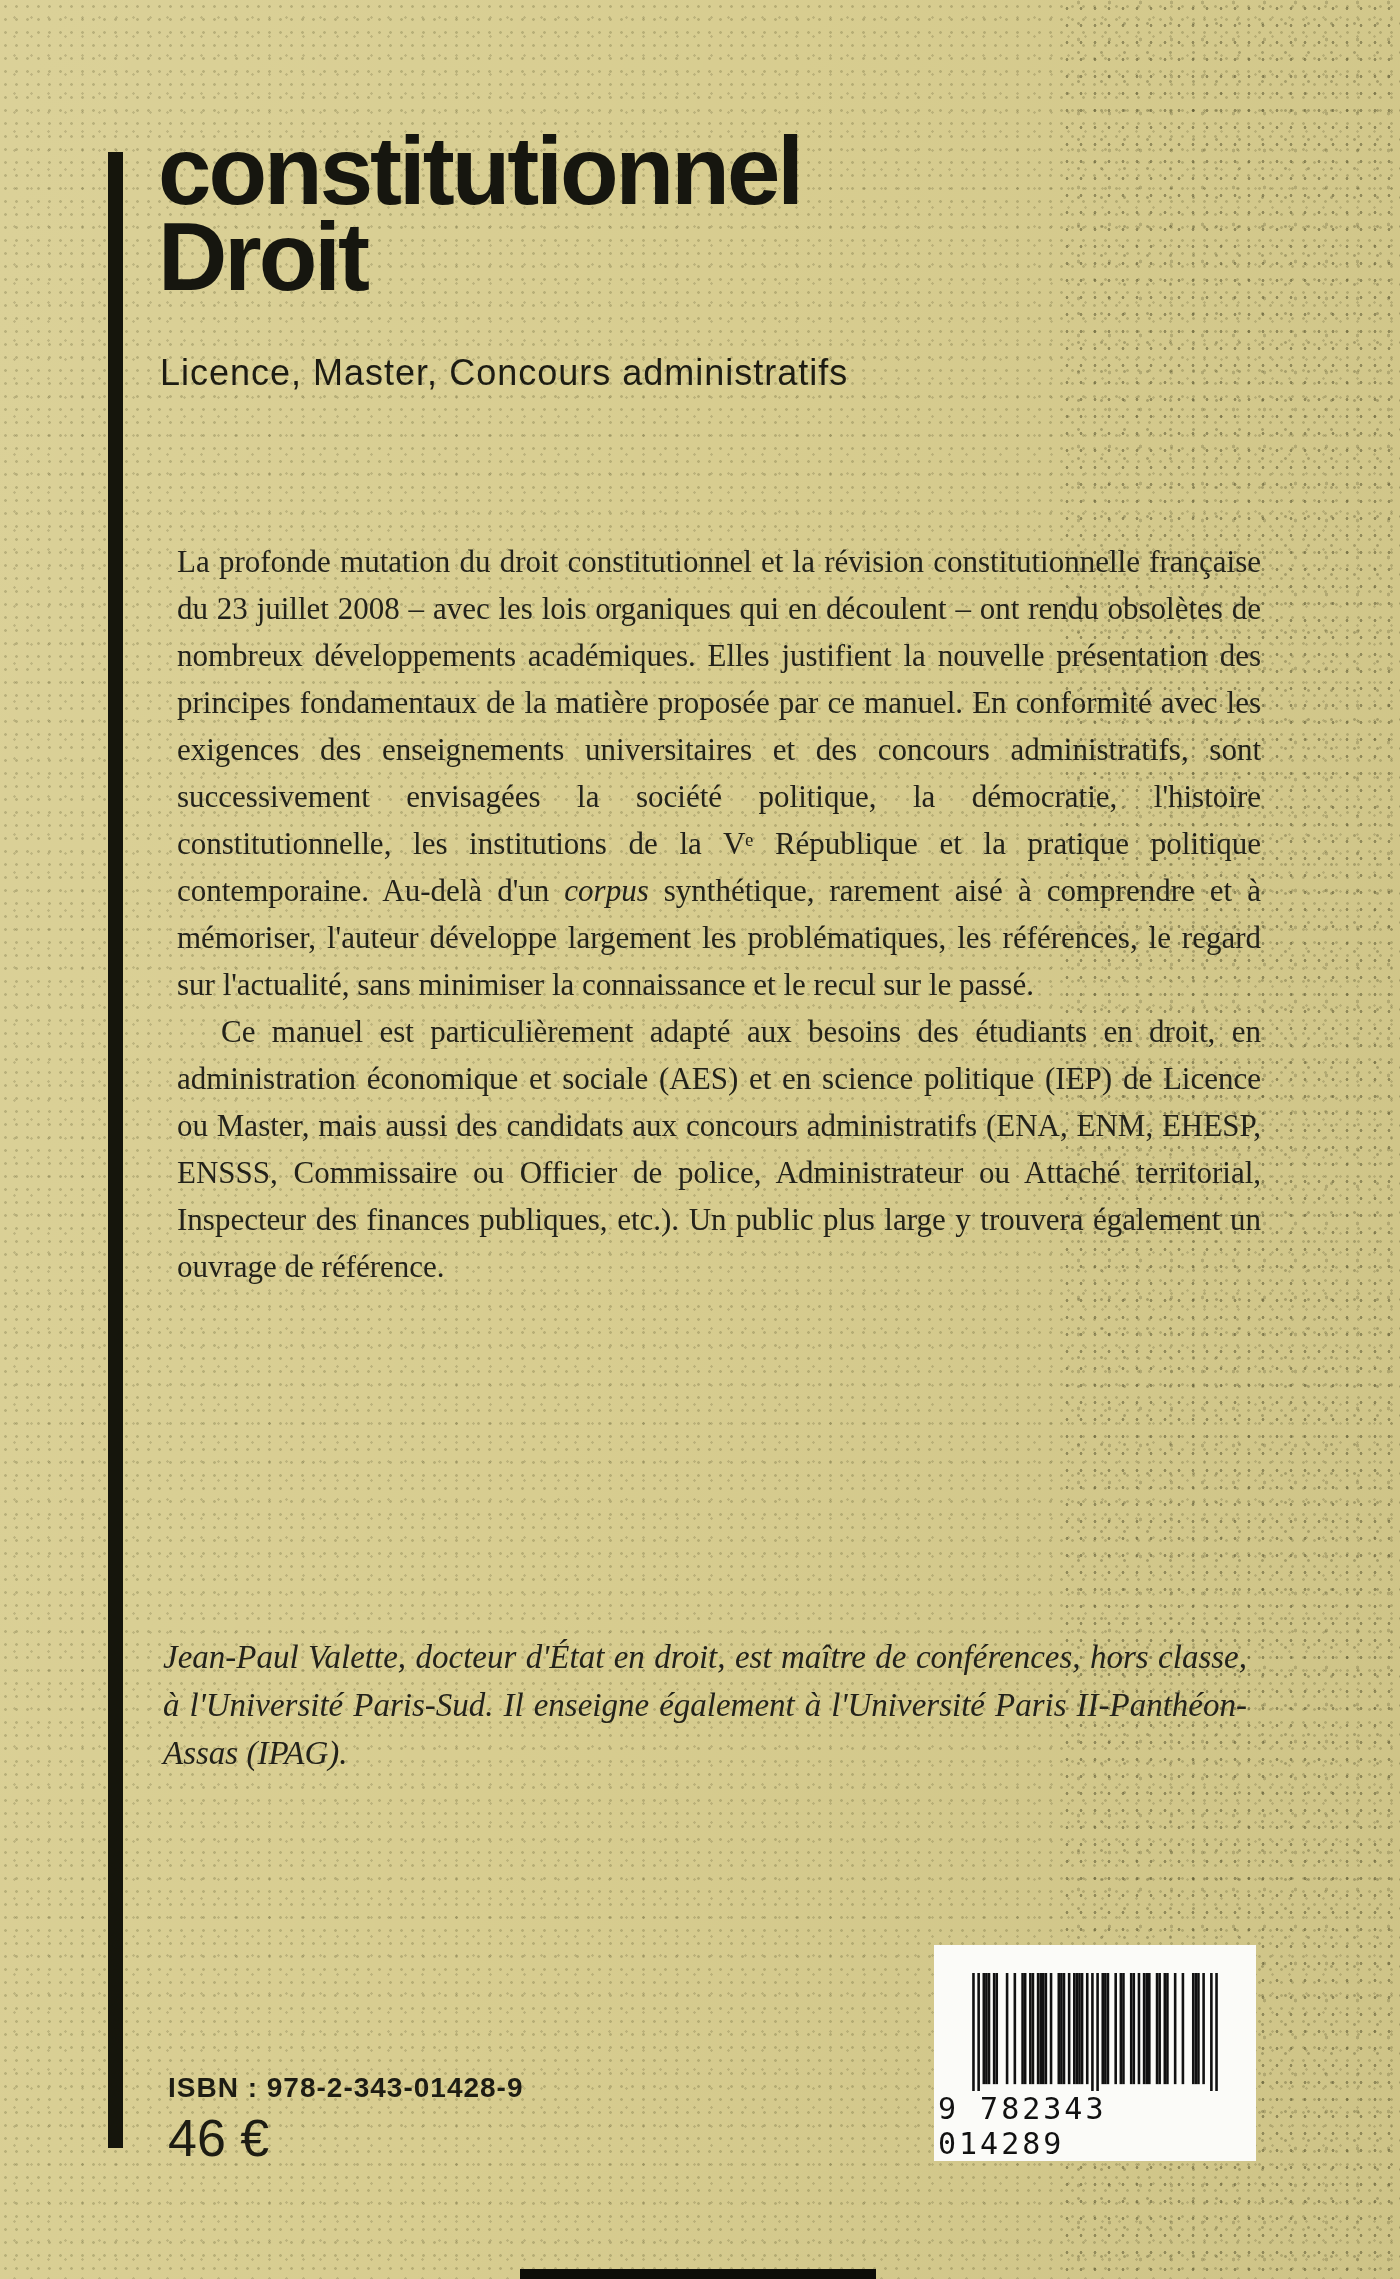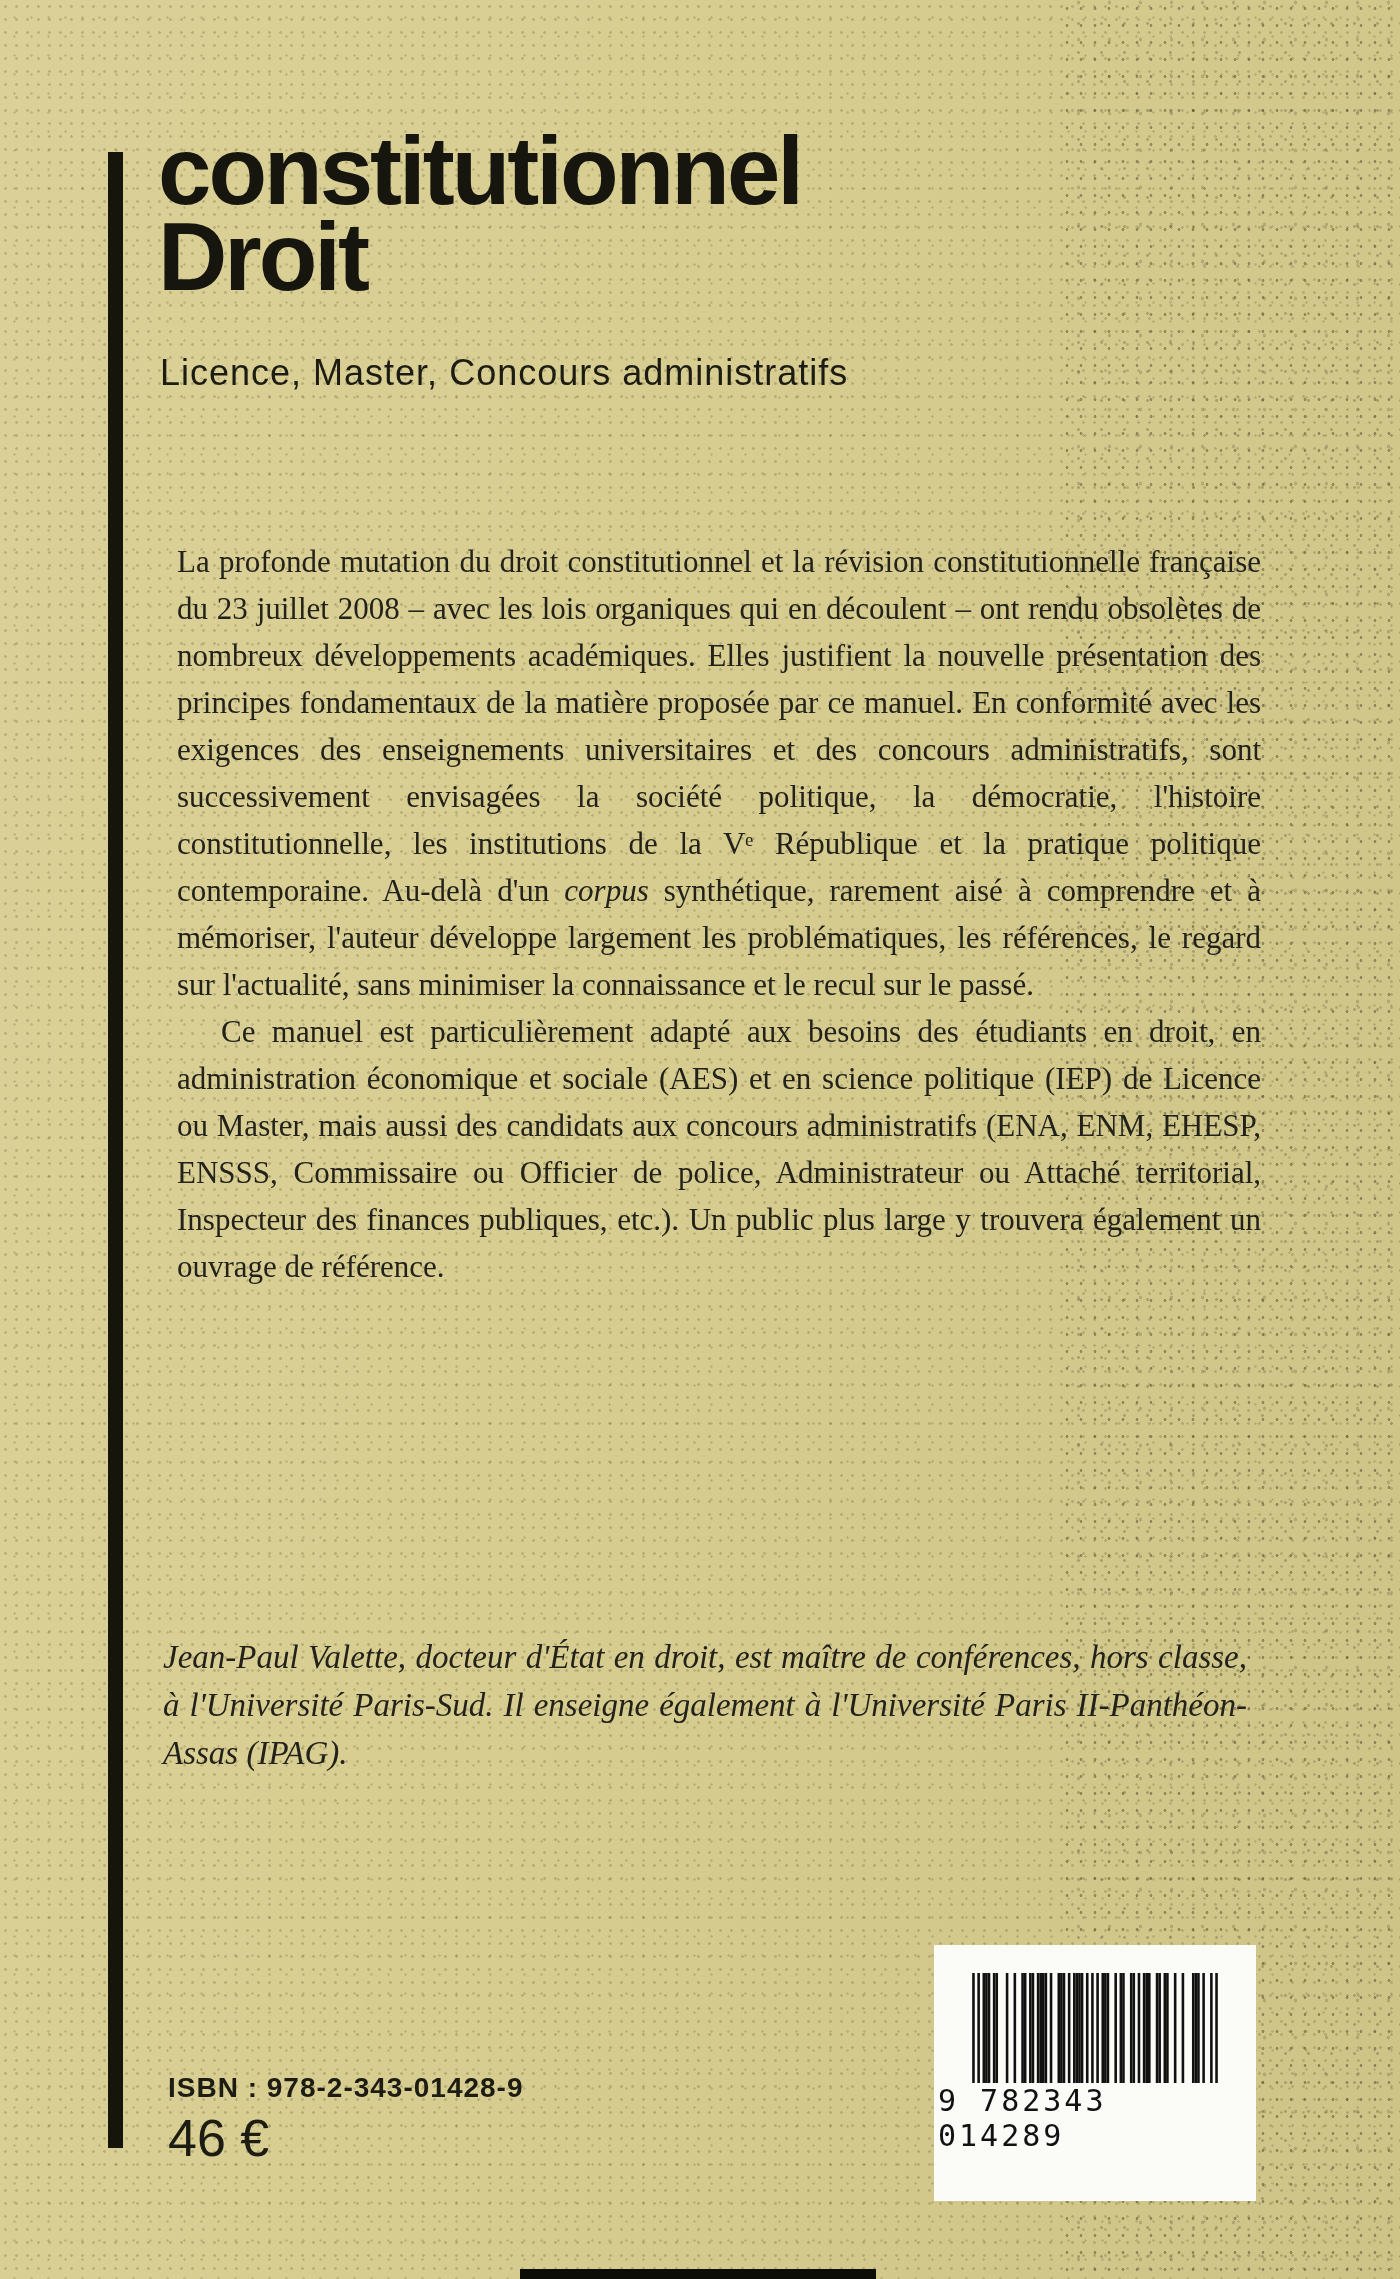--- a/index.html
+++ b/index.html
@@ -60,23 +60,23 @@
     position:absolute;left:168px;top:2072px;
     font-family:"Liberation Sans", sans-serif;
     font-weight:bold;font-size:28px;letter-spacing:1px;color:#1d1c13;
   }
   .price{
     position:absolute;left:168px;top:2108px;
     font-family:"Liberation Sans", sans-serif;
     font-size:52px;color:#1d1c13;
   }
   .barcode-box{
-    position:absolute;left:934px;top:1945px;width:322px;height:256px;
+    position:absolute;left:934px;top:1945px;width:322px;height:216px;
     background:#fbfbf8;
-    display:flex;flex-direction:column;align-items:center;justify-content:flex-start;
+    display:flex;flex-direction:column;align-items:center;justify-content:space-between;
     padding-top:28px;box-sizing:border-box;
   }
   .barcode-box svg{display:block;fill:#111;}
   .barcode-digits{
     font-family:"DejaVu Sans Mono", monospace;
     font-size:30px;color:#111;letter-spacing:3px;
     margin-top:-22px;
     background:#fbfbf8;
     padding:0 4px;
   }

